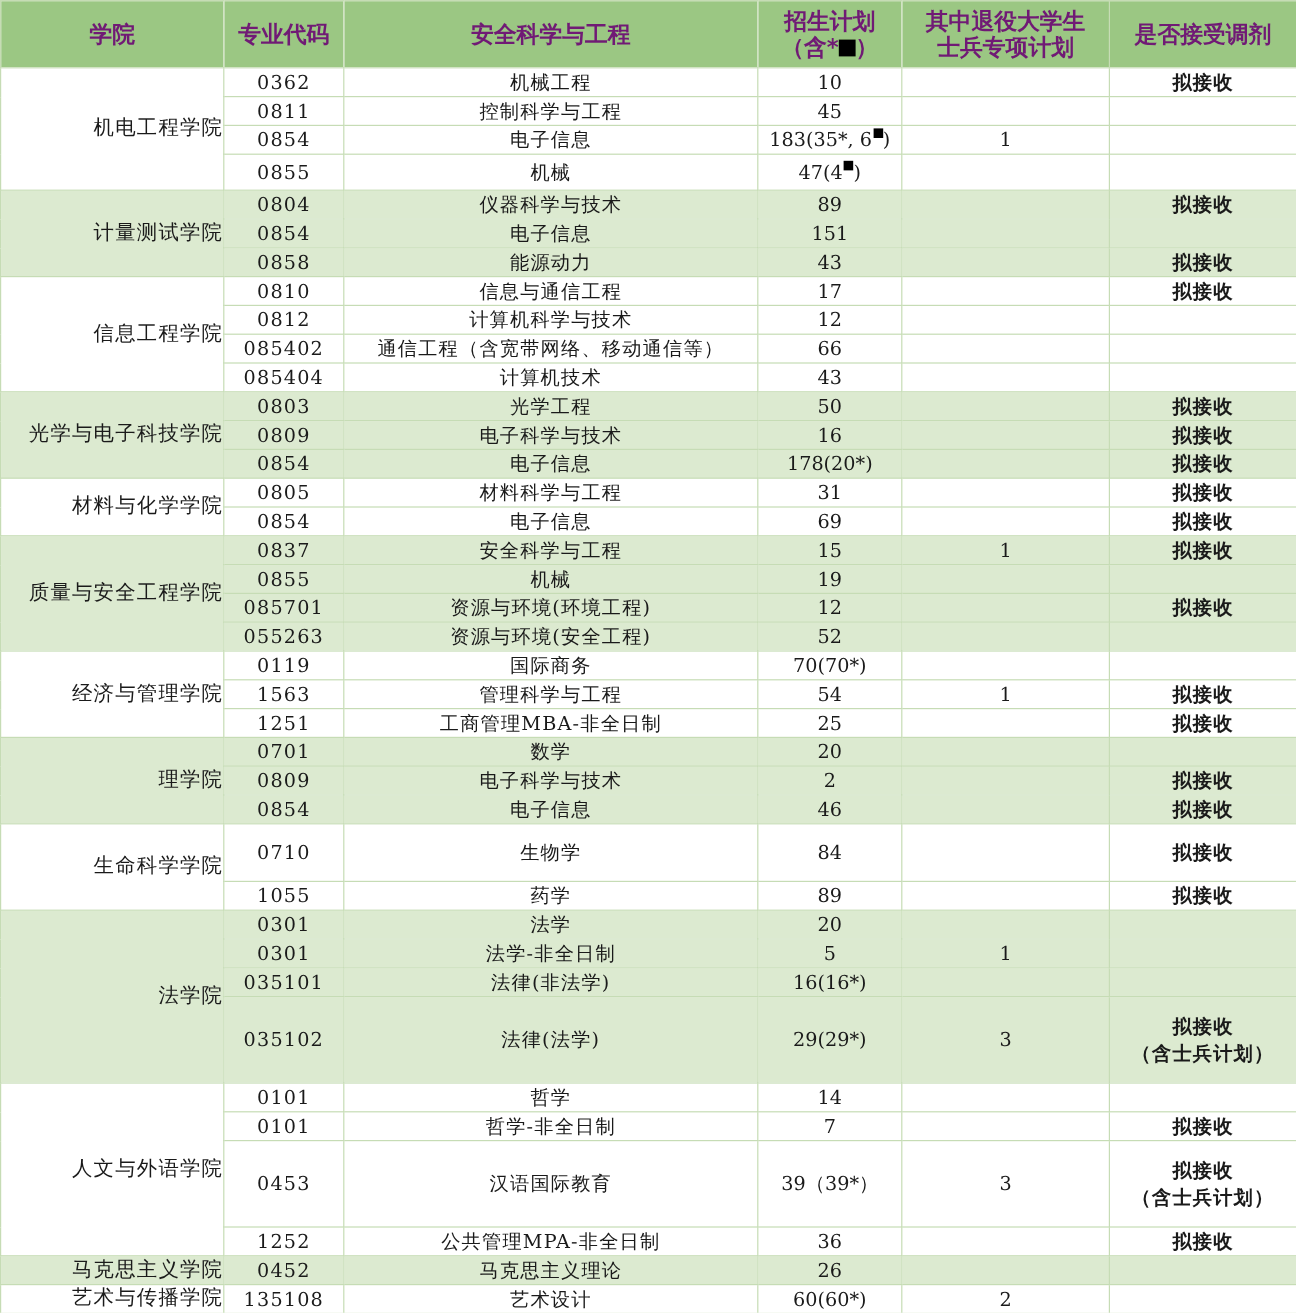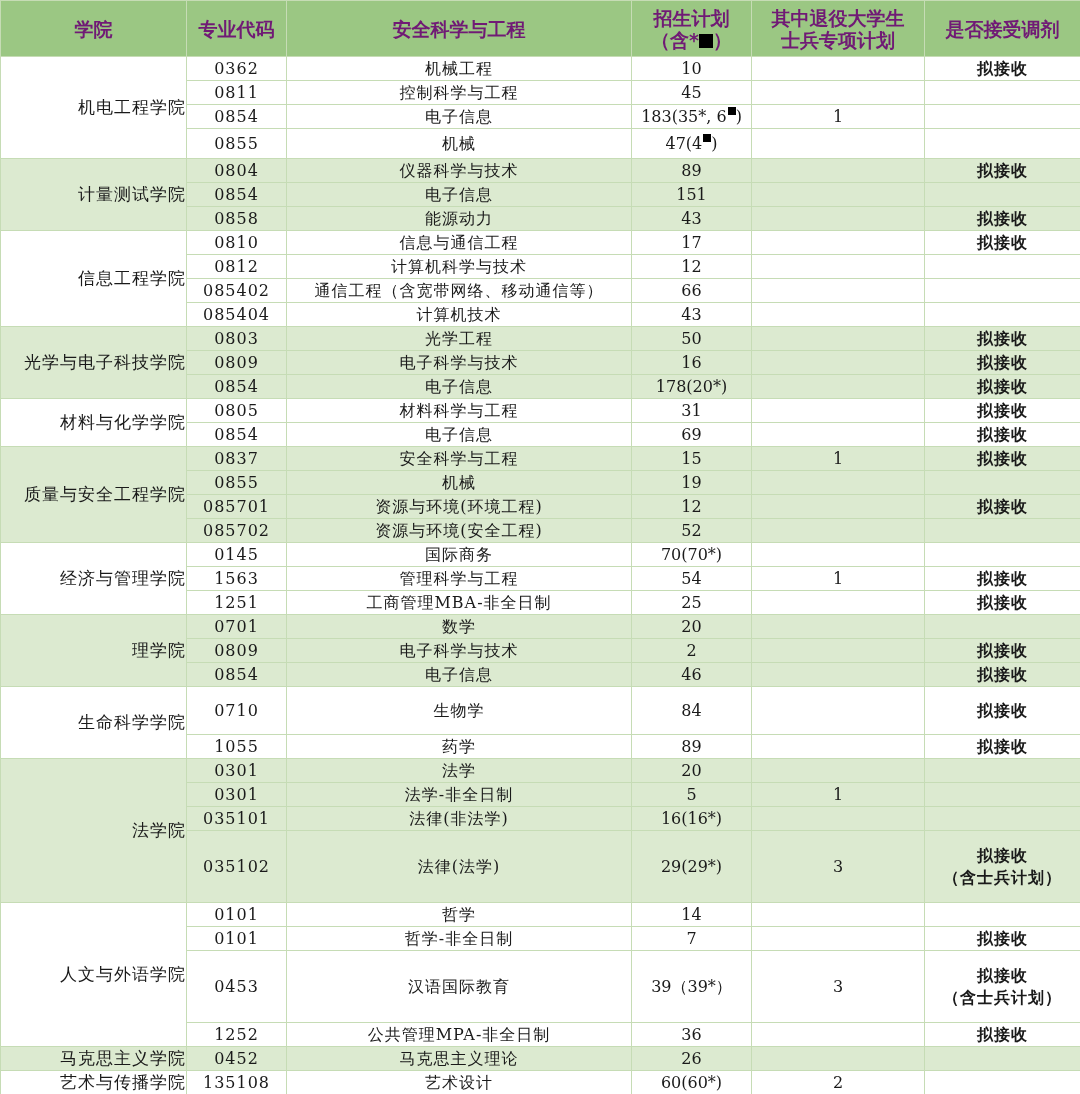--- a/index.html
+++ b/index.html
@@ -189,29 +189,29 @@
         <td class="adj"><span></span></td>
       </tr>
       <tr class="g">
         <td class="code">085701</td>
         <td class="major">资源与环境(环境工程)</td>
         <td class="plan"><span>12</span></td>
         <td class="vet"></td>
         <td class="adj"><span>拟接收</span></td>
       </tr>
       <tr class="g">
-        <td class="code">085702</td>
+        <td class="code">055263</td>
         <td class="major">资源与环境(安全工程)</td>
         <td class="plan"><span>52</span></td>
         <td class="vet"></td>
         <td class="adj"><span></span></td>
       </tr>
       <tr class="w">
         <td class="college" rowspan="3">经济与管理学院</td>
-        <td class="code">0145</td>
+        <td class="code">0119</td>
         <td class="major">国际商务</td>
         <td class="plan"><span>70(70*)</span></td>
         <td class="vet"></td>
         <td class="adj"><span></span></td>
       </tr>
       <tr class="w">
         <td class="code">1563</td>
         <td class="major">管理科学与工程</td>
         <td class="plan"><span>54</span></td>
         <td class="vet">1</td>

